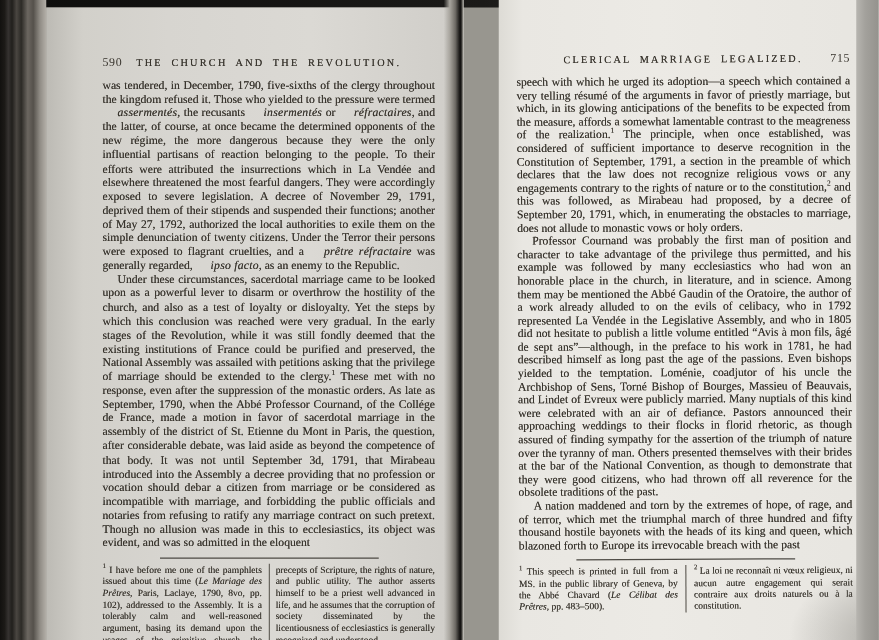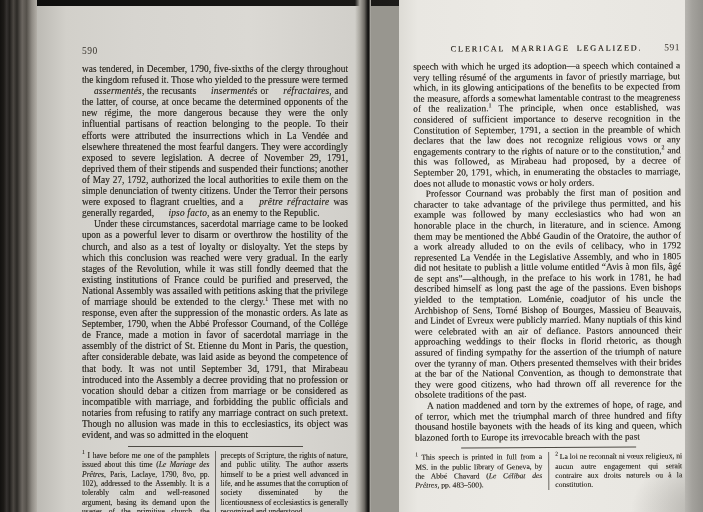--- a/index.html
+++ b/index.html
@@ -98,38 +98,39 @@
 </head>
 <body>
 
 <div class="scan">
 
   <div class="edge-top"></div>
 
   <div class="page page-left">
     <div class="header">
       <span class="pagenum">590</span>
+      <span class="running-title">THE CHURCH AND THE REVOLUTION.</span>
       <span class="pagenum"></span>
     </div>
     <div class="body">
       <p>was tendered, in December, 1790, five-sixths of the clergy throughout the kingdom refused it.  Those who yielded to the pressure were termed <i>assermentés</i>, the recusants <i>insermentés</i> or <i>réfractaires</i>, and the latter, of course, at once became the determined opponents of the new régime, the more dangerous because they were the only influential partisans of reaction belonging to the people.  To their efforts were attributed the insurrections which in La Vendée and elsewhere threatened the most fearful dangers.  They were accordingly exposed to severe legislation.  A decree of November 29, 1791, deprived them of their stipends and suspended their functions; another of May 27, 1792, authorized the local authorities to exile them on the simple denunciation of twenty citizens.  Under the Terror their persons were exposed to flagrant cruelties, and a <i>prêtre réfractaire</i> was generally regarded, <i>ipso facto</i>, as an enemy to the Republic.</p>
       <p class="indent">Under these circumstances, sacerdotal marriage came to be looked upon as a powerful lever to disarm or overthrow the hostility of the church, and also as a test of loyalty or disloyalty.  Yet the steps by which this conclusion was reached were very gradual.  In the early stages of the Revolution, while it was still fondly deemed that the existing institutions of France could be purified and preserved, the National Assembly was assailed with petitions asking that the privilege of marriage should be extended to the clergy.<sup>1</sup>  These met with no response, even after the suppression of the monastic orders.  As late as September, 1790, when the Abbé Professor Cournand, of the Collége de France, made a motion in favor of sacerdotal marriage in the assembly of the district of St. Etienne du Mont in Paris, the question, after considerable debate, was laid aside as beyond the competence of that body.  It was not until September 3d, 1791, that Mirabeau introduced into the Assembly a decree providing that no profession or vocation should debar a citizen from marriage or be considered as incompatible with marriage, and forbidding the public officials and notaries from refusing to ratify any marriage contract on such pretext.  Though no allusion was made in this to ecclesiastics, its object was evident, and was so admitted in the eloquent</p>
     </div>
     <div class="fn-rule"></div>
     <div class="fn-text fn-cols"><sup>1</sup> I have before me one of the pamphlets issued about this time (<i>Le Mariage des Prêtres</i>, Paris, Laclaye, 1790, 8vo, pp. 102), addressed to the Assembly. It is a tolerably calm and well-reasoned argument, basing its demand upon the usages of the primitive church, the precepts of Scripture, the rights of nature, and public utility.  The author asserts himself to be a priest well advanced in life, and he assumes that the corruption of society disseminated by the licentiousness of ecclesiastics is generally recognized and understood.</div>
   </div>
 
   <div class="gutter"></div>
 
   <div class="page page-right">
     <div class="tilt">
       <div class="header">
         <span class="pagenum"></span>
         <span class="running-title">CLERICAL MARRIAGE LEGALIZED.</span>
-        <span class="pagenum right">591</span>
+        <span class="pagenum right">715</span>
       </div>
       <div class="body">
         <p>speech with which he urged its adoption—a speech which contained a very telling résumé of the arguments in favor of priestly marriage, but which, in its glowing anticipations of the benefits to be expected from the measure, affords a somewhat lamentable contrast to the meagreness of the realization.<sup>1</sup>  The principle, when once established, was considered of sufficient importance to deserve recognition in the Constitution of September, 1791, a section in the preamble of which declares that the law does not recognize religious vows or any engagements contrary to the rights of nature or to the constitution,<sup>2</sup> and this was followed, as Mirabeau had proposed, by a decree of September 20, 1791, which, in enumerating the obstacles to marriage, does not allude to monastic vows or holy orders.</p>
         <p class="indent">Professor Cournand was probably the first man of position and character to take advantage of the privilege thus permitted, and his example was followed by many ecclesiastics who had won an honorable place in the church, in literature, and in science.  Among them may be mentioned the Abbé Gaudin of the Oratoire, the author of a work already alluded to on the evils of celibacy, who in 1792 represented La Vendée in the Legislative Assembly, and who in 1805 did not hesitate to publish a little volume entitled “Avis à mon fils, âgé de sept ans”—although, in the preface to his work in 1781, he had described himself as long past the age of the passions.  Even bishops yielded to the temptation.  Loménie, coadjutor of his uncle the Archbishop of Sens, Torné Bishop of Bourges, Massieu of Beauvais, and Lindet of Evreux were publicly married.  Many nuptials of this kind were celebrated with an air of defiance.  Pastors announced their approaching weddings to their flocks in florid rhetoric, as though assured of finding sympathy for the assertion of the triumph of nature over the tyranny of man.  Others presented themselves with their brides at the bar of the National Convention, as though to demonstrate that they were good citizens, who had thrown off all reverence for the obsolete traditions of the past.</p>
         <p class="indent">A nation maddened and torn by the extremes of hope, of rage, and of terror, which met the triumphal march of three hundred and fifty thousand hostile bayonets with the heads of its king and queen, which blazoned forth to Europe its irrevocable breach with the past</p>
       </div>
       <div class="fn-rule"></div>
       <div class="fn-row">
         <div class="fn-col fn-text"><sup>1</sup> This speech is printed in full from a MS. in the public library of Geneva, by the Abbé Chavard (<i>Le Célibat des Prêtres</i>, pp. 483–500).</div>
         <div class="fn-col fn-text"><sup>2</sup> La loi ne reconnaît ni vœux religieux, ni aucun autre engagement qui serait contraire aux droits naturels ou à la constitution.</div>

